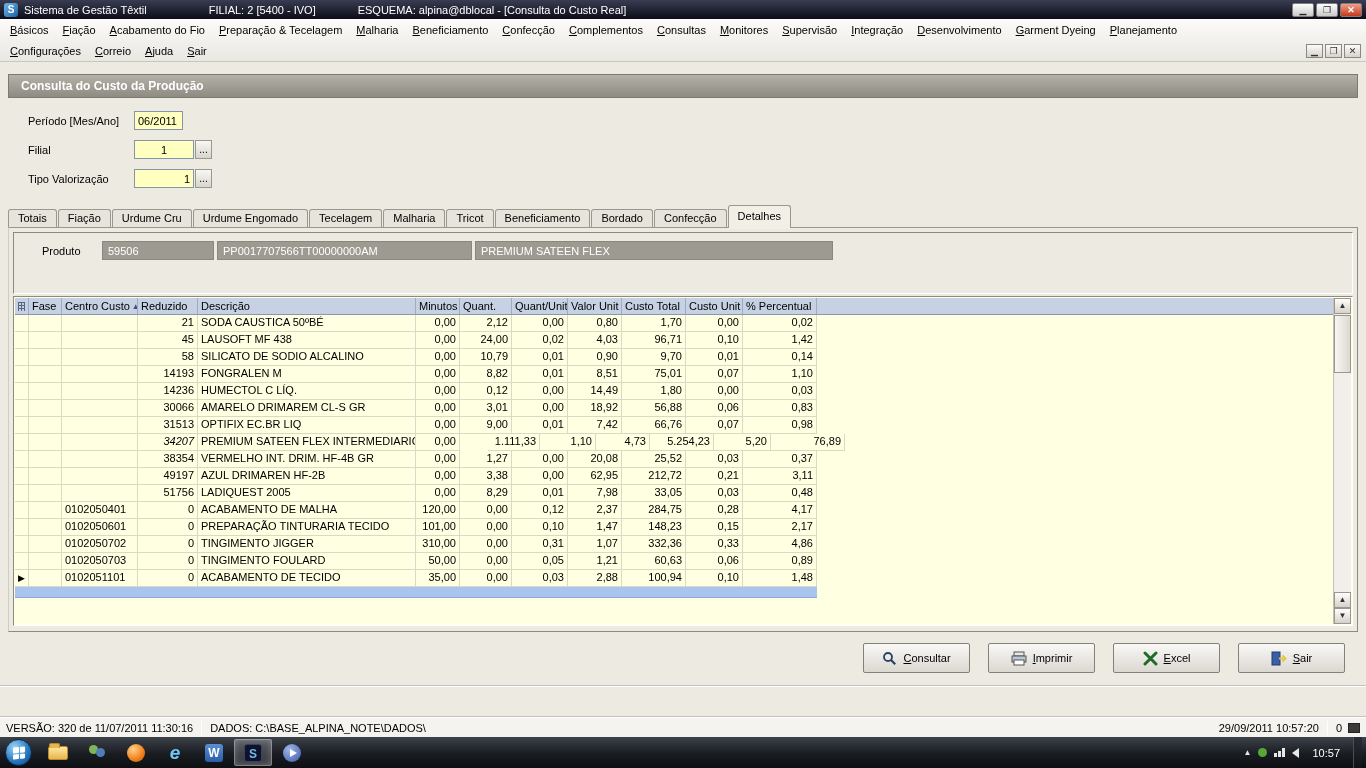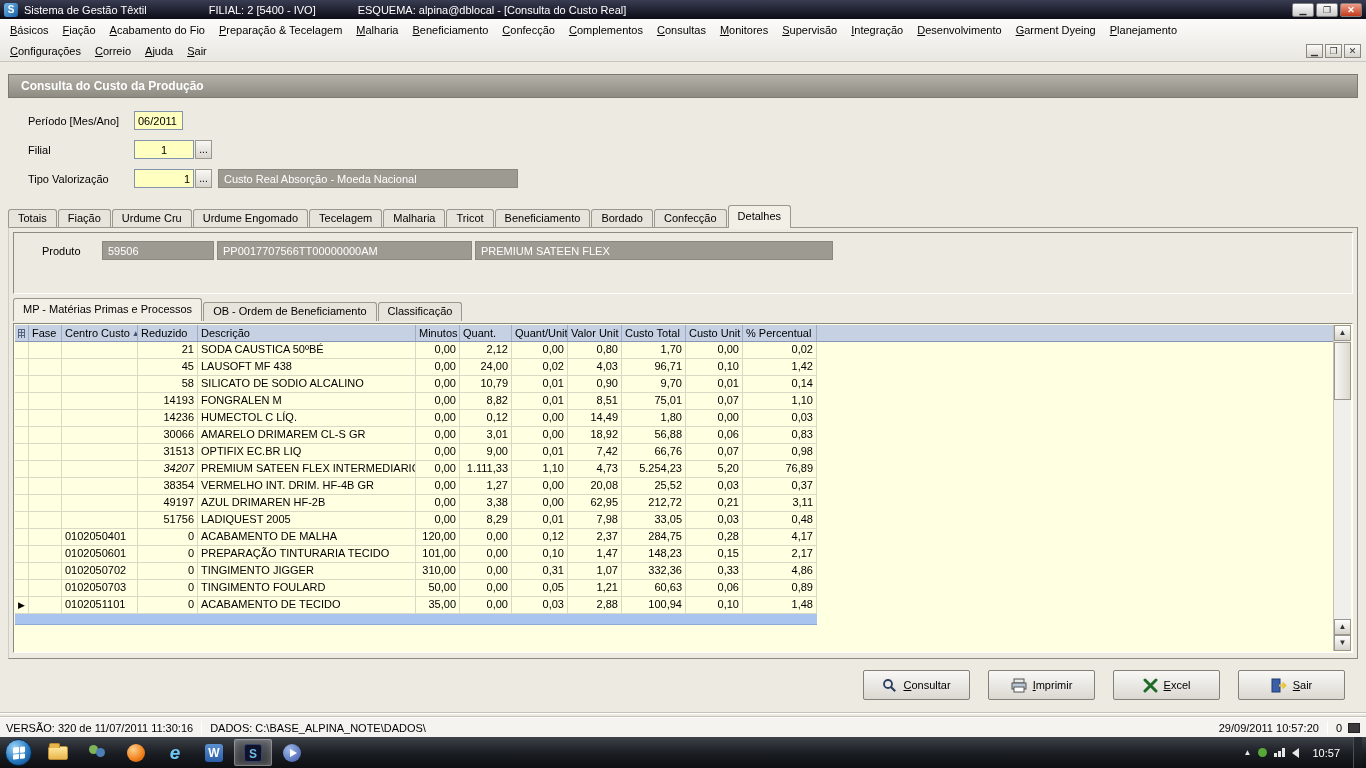--- a/index.html
+++ b/index.html
@@ -175,21 +175,20 @@
     </div>
     <div class="form-row">
       <span class="form-label">Filial</span>
       <input class="input-yellow w60 center" value="1" style="">
       <button class="ellipsis-btn">...</button>
     </div>
     <div class="form-row">
       <span class="form-label">Tipo Valorização</span>
       <input class="input-yellow w60" value="1" style="">
       <button class="ellipsis-btn">...</button>
-      <div class="readonly-box w300">Custo Real Absorção - Moeda Nacional</div>
     </div>
   </div>
 
   <div class="tab-strip" id="tab-strip">
       <div class="tab">Totais</div>
       <div class="tab">Fiação</div>
       <div class="tab">Urdume Cru</div>
       <div class="tab">Urdume Engomado</div>
       <div class="tab">Tecelagem</div>
       <div class="tab">Malharia</div>
@@ -204,25 +203,20 @@
 
     <div class="product-panel">
       <div class="prod-row">
         <span class="prod-label">Produto</span>
         <div class="gray-box w112">59506</div>
         <div class="gray-box w255">PP0017707566TT00000000AM</div>
         <div class="gray-box w358">PREMIUM SATEEN FLEX</div>
       </div>
     </div>
 
-    <div class="subtab-strip" id="subtab-strip">
-        <div class="subtab active">MP - Matérias Primas e Processos</div>
-        <div class="subtab">OB - Ordem de Beneficiamento</div>
-        <div class="subtab">Classificação</div>
-      </div>
 
     <div class="grid-panel">
       <div class="grid-inner">
         <div class="grid-header" id="grid-header">
           <div class="gh-cell gh-ind">
               <span class="mini-grid"></span>
             </div>
         <div class="gh-cell" style="width: 33px;">
               <span>Fase</span>
             </div>
@@ -357,21 +351,21 @@
               <div class="g-cell num" style="width: 57px;">0,07</div>
               <div class="g-cell num" style="width: 74px;">0,98</div>
             </div>
             <div class="grid-row">
               <div class="g-cell g-ind"></div>
               <div class="g-cell" style="width: 33px;"></div>
               <div class="g-cell" style="width: 76px;"></div>
               <div class="g-cell num" style="width: 60px; font-style: italic;">34207</div>
               <div class="g-cell" style="width: 218px;">PREMIUM SATEEN FLEX INTERMEDIARIO</div>
               <div class="g-cell num" style="width: 44px;">0,00</div>
-              <div class="g-cell num" style="width: 52px;">1.111,33</div>
+              <div class="g-cell num" style="width: 52px; margin-left: 28px;">1.111,33</div>
               <div class="g-cell num" style="width: 56px;">1,10</div>
               <div class="g-cell num" style="width: 54px;">4,73</div>
               <div class="g-cell num" style="width: 64px;">5.254,23</div>
               <div class="g-cell num" style="width: 57px;">5,20</div>
               <div class="g-cell num" style="width: 74px;">76,89</div>
             </div>
             <div class="grid-row">
               <div class="g-cell g-ind"></div>
               <div class="g-cell" style="width: 33px;"></div>
               <div class="g-cell" style="width: 76px;"></div>

